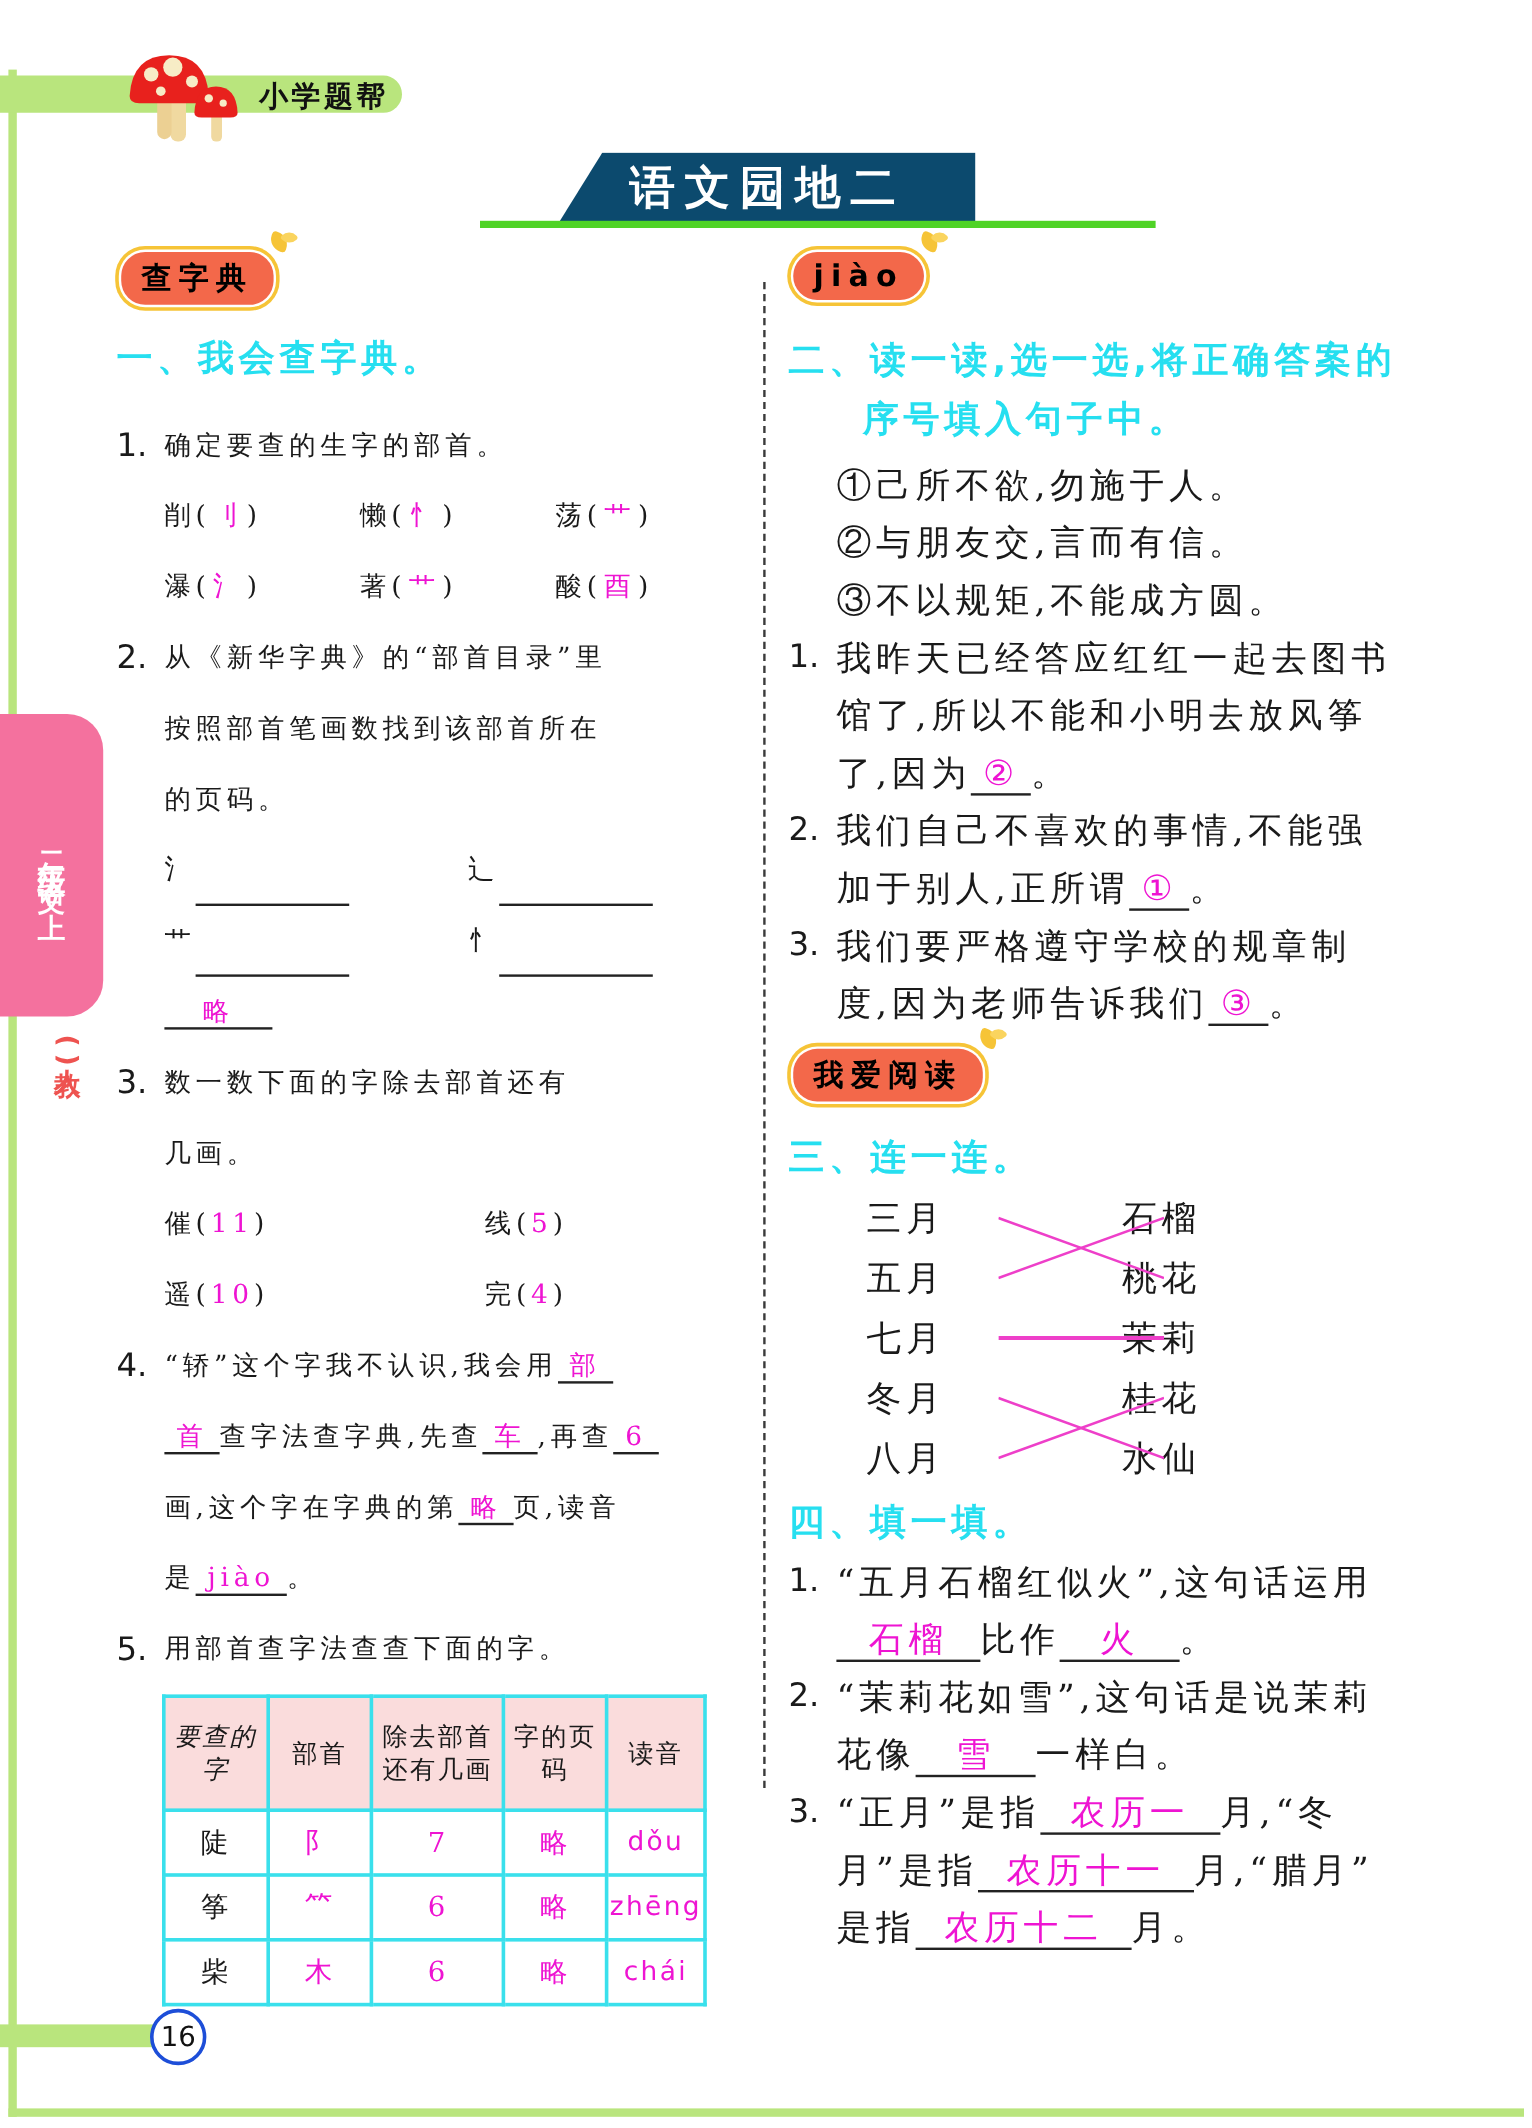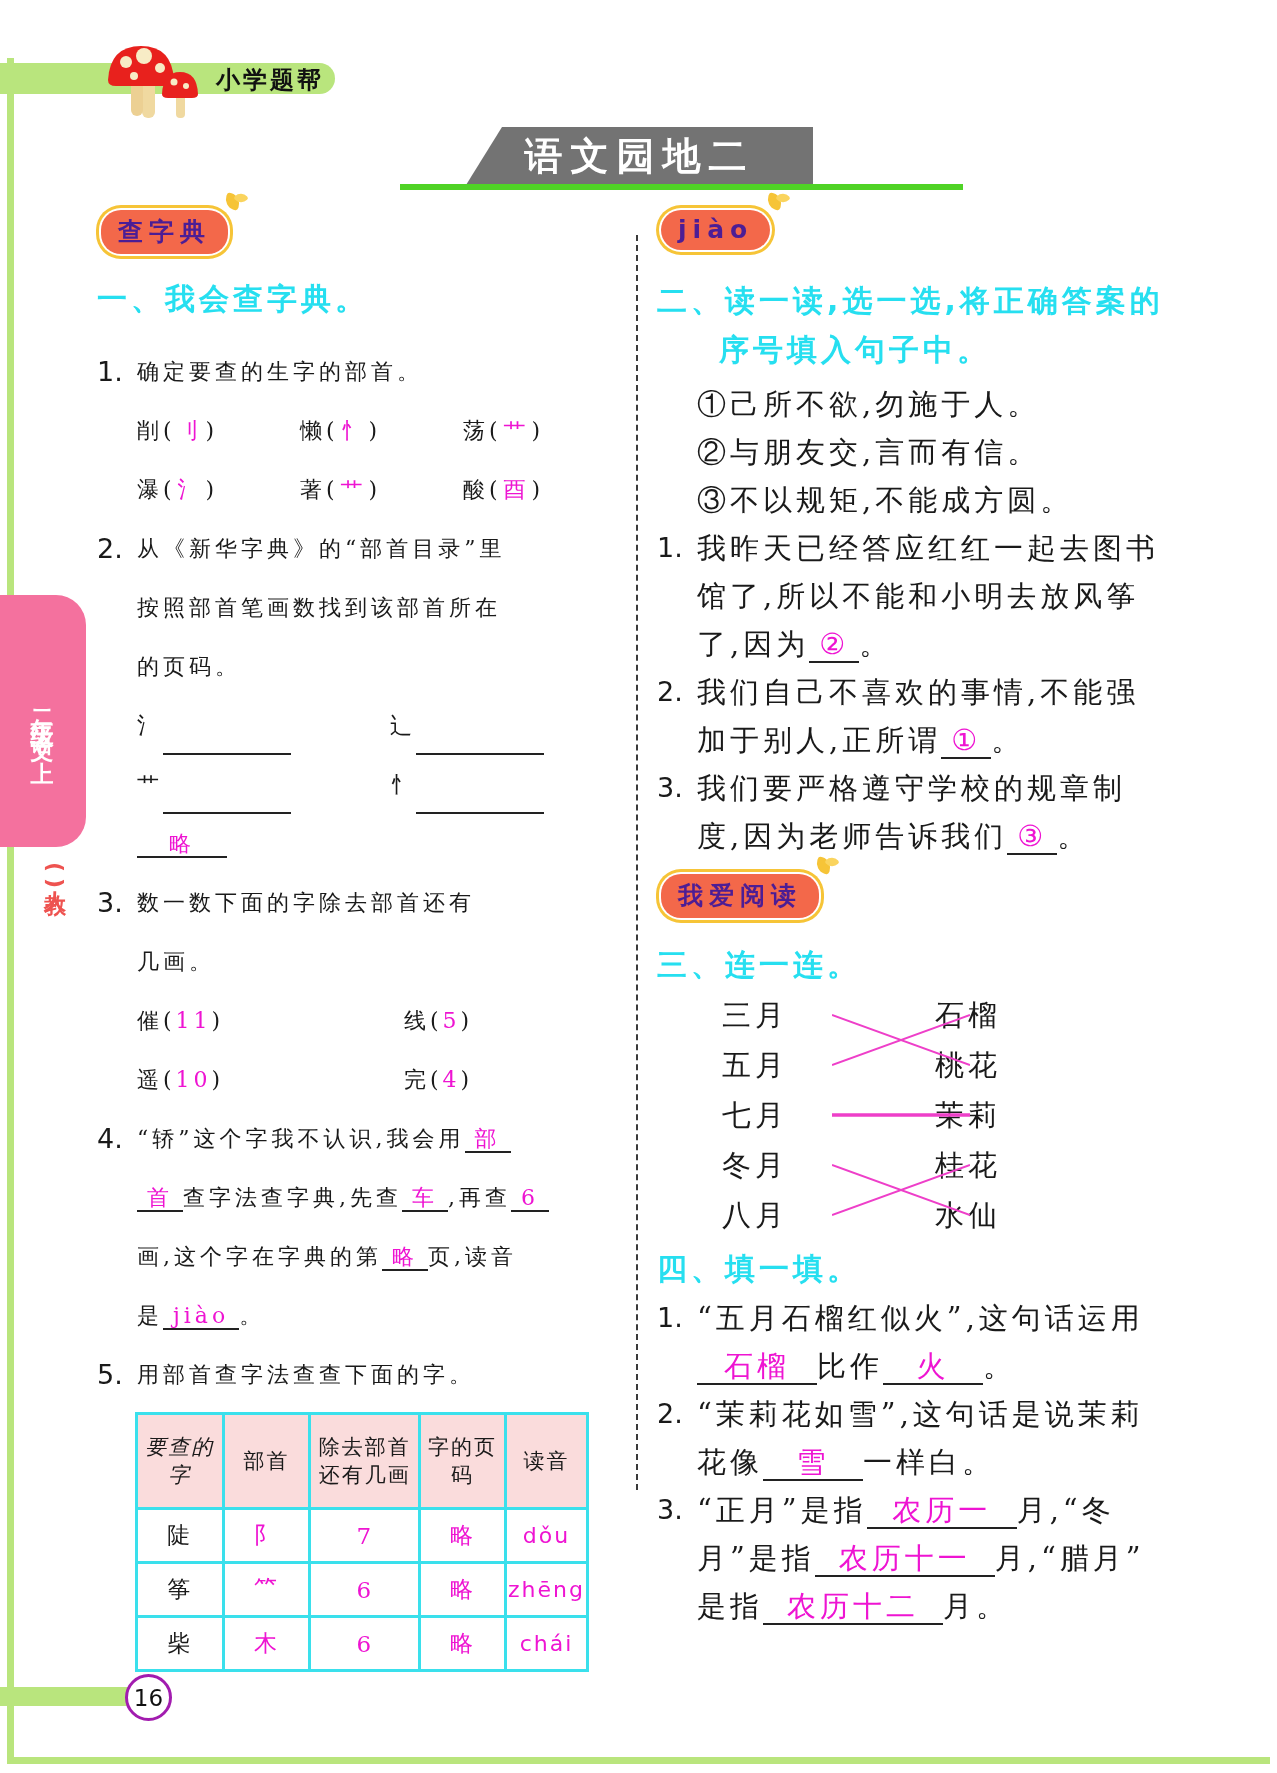--- a/index.html
+++ b/index.html
@@ -7,36 +7,36 @@
         font-family:"DejaVu Serif",serif;color:#1a1a1a;}
   
   .edge-left{position:absolute;left:7px;top:58px;width:7px;height:1706px;background:#b9e57d;}
   .edge-bottom{position:absolute;left:7px;top:1757px;width:1263px;height:7px;background:#b9e57d;}
   
   .brand-pill{position:absolute;left:0;top:63px;width:335px;height:31px;background:#b9e57d;border-radius:0 16px 16px 0;}
   .brand-mush{position:absolute;left:104px;top:40px;width:96px;height:82px;}
   .brand-text{position:absolute;left:216px;top:64px;font-family:"DejaVu Sans",sans-serif;
               font-size:24px;font-weight:bold;letter-spacing:3px;color:#111;}
   
-  .title-banner{position:absolute;left:466px;top:127px;width:347px;height:58px;background:#737373;
+  .title-banner{position:absolute;left:466px;top:127px;width:347px;height:58px;background:#0c4a6e;
                 clip-path:polygon(36px 0,100% 0,100% 100%,0 100%);
                 display:flex;align-items:center;justify-content:center;}
   .title-banner span{color:#fff;font-family:"DejaVu Sans",sans-serif;font-size:38px;font-weight:bold;letter-spacing:8px;}
   .title-underline{position:absolute;left:400px;top:184px;width:563px;height:6px;background:#4fd326;}
   
   .side-tab{position:absolute;left:0;top:595px;width:86px;height:252px;background:#f4719e;
             border-radius:0 30px 30px 0;display:flex;align-items:center;justify-content:center;}
   .side-tab span{writing-mode:vertical-rl;color:#fff;font-family:"DejaVu Sans",sans-serif;
                  font-size:23px;font-weight:bold;letter-spacing:7px;}
   .publisher{position:absolute;left:40px;top:862px;writing-mode:vertical-rl;color:#ee5350;
              font-family:"DejaVu Sans",sans-serif;font-size:22px;font-weight:bold;letter-spacing:2px;}
   
   .divider{position:absolute;left:636px;top:235px;height:1255px;width:0;border-left:2px dashed #3a3a3a;}
   
-  .badge{position:relative;display:inline-block;background:#f3684a;color:#4c1d95;padding:5px 17px 6px;
+  .badge{position:relative;display:inline-block;background:#f3684a;color:#000000;padding:5px 17px 6px;
          border-radius:20px;box-shadow:0 0 0 2px #fff,0 0 0 5px #f6c437;
          font-family:"DejaVu Sans",sans-serif;font-size:25px;font-weight:bold;letter-spacing:6px;margin-left:4px;}
   .butterfly{position:absolute;right:-12px;top:-16px;width:15px;height:15px;background:#f6c437;
              border-radius:3px 11px 3px 11px;transform:rotate(18deg);}
   .butterfly::after{content:"";position:absolute;left:9px;top:-4px;width:11px;height:11px;background:#fad45e;
              border-radius:11px 3px 11px 3px;transform:rotate(28deg);}
   
   .cyan-h{color:#26dff0;font-family:"DejaVu Sans",sans-serif;font-weight:bold;font-size:30px;letter-spacing:4px;}
   .col-left{position:absolute;left:97px;top:210px;width:492px;}
   .col-right{position:absolute;left:657px;top:210px;width:530px;}
@@ -65,21 +65,21 @@
   .rtable .c1{width:86px;font-style:italic;}.rtable .c2{width:86px;}.rtable .c3{width:116px;}.rtable .c4{width:85px;}.rtable .c5{width:66px;}
   .pinyin{font-family:"DejaVu Sans",sans-serif;font-size:22px;}
   
   .match{position:relative;padding-left:65px;}
   .mrow{height:50px;line-height:50px;font-size:29px;letter-spacing:4px;white-space:nowrap;}
   .ml{display:inline-block;width:110px;}
   .mr{display:inline-block;margin-left:103px;}
   .match svg{position:absolute;left:175px;top:0;}
   
   .page-bar{position:absolute;left:0;top:1687px;width:128px;height:19px;background:#b9e57d;}
-  .page-circle{position:absolute;left:125px;top:1674px;width:41px;height:41px;border:3px solid #a21caf;
+  .page-circle{position:absolute;left:125px;top:1674px;width:41px;height:41px;border:3px solid #1d4ed8;
                border-radius:50%;background:#fff;display:flex;align-items:center;justify-content:center;
                font-family:"DejaVu Sans",sans-serif;font-size:23px;color:#111;}
   .mt6{margin-top:6px;}
 </style>
 </head>
 <body>
 
 <div class="page">
 
   <div class="edge-left"></div>

